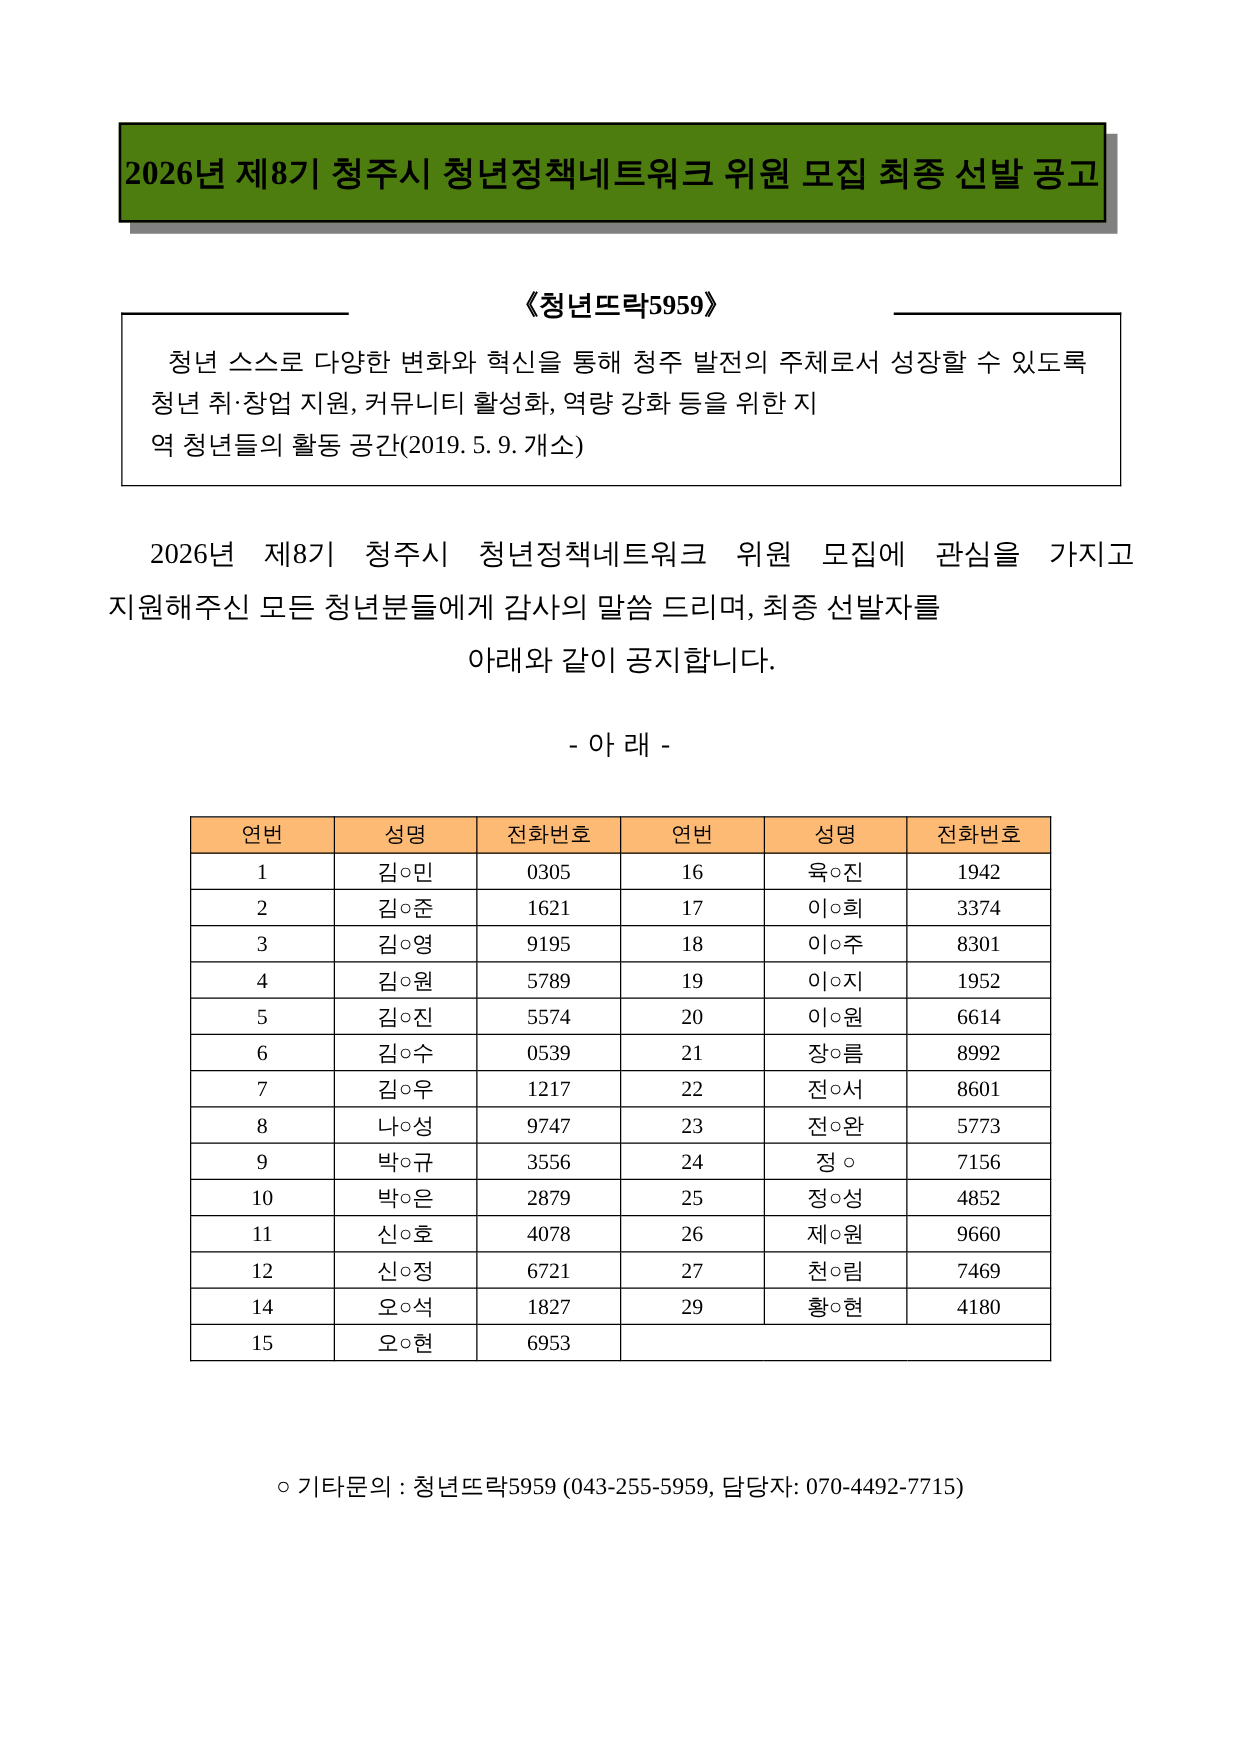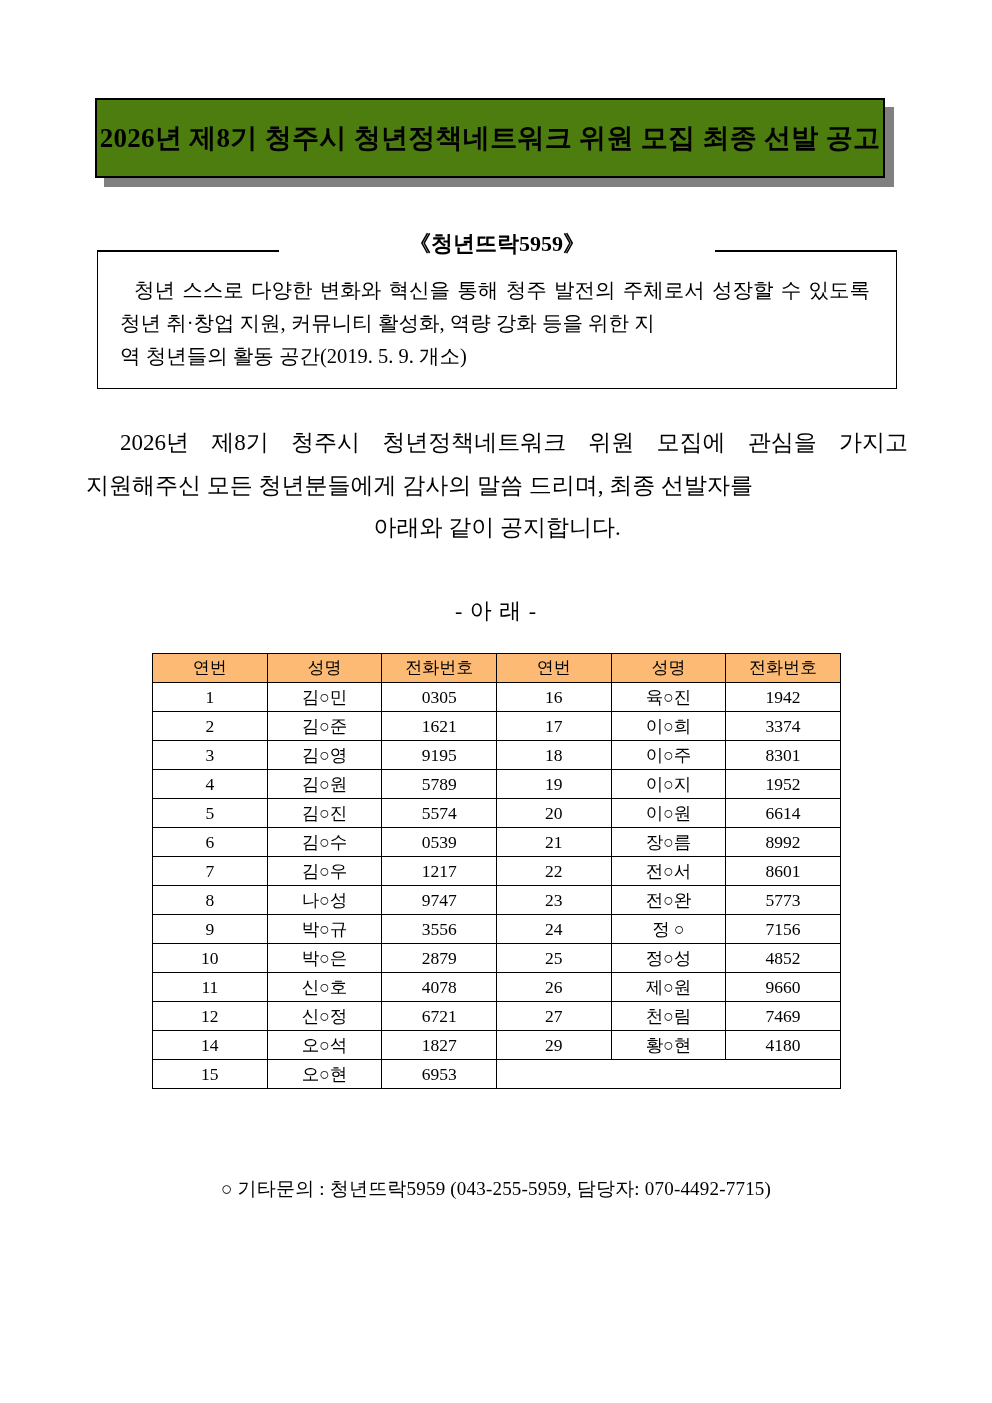--- a/index.html
+++ b/index.html
@@ -129,21 +129,21 @@
     display: block;
     text-indent: 0;
     text-align: center;
     font-family: Liberation Serif, serif;
   }
 
   
   .arae {
     position: absolute;
     left: 0;
-    top: 596px;
+    top: 580px;
     width: 992px;
     text-align: center;
     font-size: 22px;
     letter-spacing: 1px;
   }
 
   
   .tbl-wrap {
     position: absolute;
     left: 152px;

